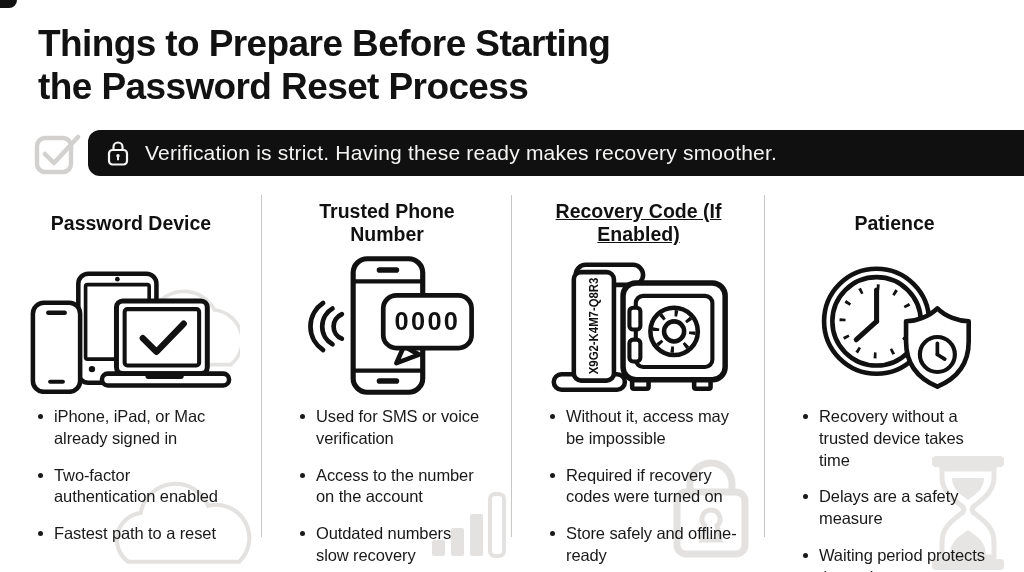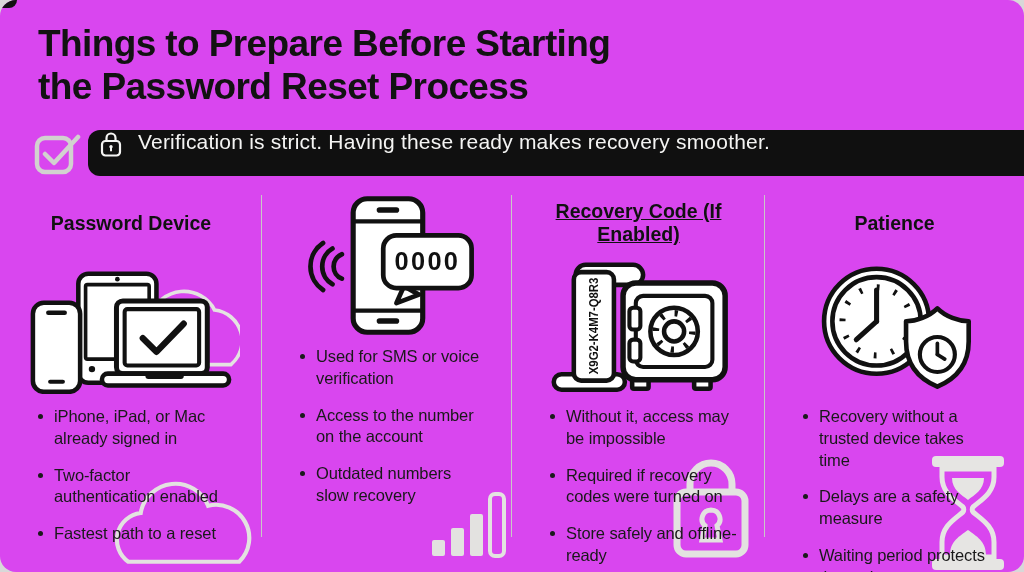--- a/index.html
+++ b/index.html
@@ -1,32 +1,31 @@
 <!DOCTYPE html>
 <html><head>
 <meta charset="utf-8">
 <style>
   html,body{margin:0;padding:0;background:#d8d8d8;}
   .stage{
     position:relative;width:1024px;height:572px;overflow:hidden;
-    background:#d946ef;color:#161616;
+    background:#ffffff;color:#161616;
     font-family:"Liberation Sans",sans-serif;
-    border-radius:16px;
   }
   .corner-mark{position:absolute;left:0;top:0;width:17px;height:8px;background:#121212;border-radius:0 0 10px 0;}
   .title{
     position:absolute;left:38px;top:22px;margin:0;
     font-size:37px;font-weight:800;line-height:1.17;letter-spacing:-0.6px;color:#121212;
   }
   .banner-row{position:absolute;left:0;top:127px;right:0;height:50px;}
   .check-icon{position:absolute;left:33px;top:1px;}
   .banner{
     position:absolute;left:88px;top:3px;right:0;height:46px;
     background:#101010;border-radius:12px 0 0 12px;
-    display:flex;align-items:flex-start;gap:15px;padding-left:11px;box-sizing:border-box;
+    display:flex;align-items:center;gap:15px;padding-left:18px;box-sizing:border-box;
   }
   .banner-text{color:#f4f4f3;font-size:21px;font-weight:500;letter-spacing:0.2px;}
   .columns{position:absolute;left:0;top:190px;right:0;bottom:0;display:grid;grid-template-columns:262px 250px 253px 259px;}
   .divider{position:absolute;width:1px;top:195px;height:342px;background:#c9c8c6;}
   .d1{left:261px}.d2{left:511px}.d3{left:764px}
   .column{position:relative;display:flex;flex-direction:column;align-items:center;}
   .col-header{
     margin:0;height:60px;display:flex;align-items:center;justify-content:center;text-align:center;
     font-size:19.5px;font-weight:700;line-height:1.18;color:#111;padding-top:6px;box-sizing:border-box;
   }
@@ -113,20 +112,21 @@
             <span class="dot"></span>
             <span class="bt">Fastest path to a reset</span>
           </li>
       </ul>
       <svg class="watermark wm-cloud" width="162" height="112" viewBox="0 0 150 108">
         <path d="M28 102 A26 26 0 0 1 40 55 A34 34 0 0 1 105 48 A32 32 0 0 1 135 102 Z" fill="none" stroke="#e3e2e0" stroke-width="4"></path>
       </svg>
     </section>
 
     <section class="column col-2">
+      <h2 class="col-header">Trusted Phone Number</h2>
       <div class="icon-wrap">
         <svg width="188" height="143" viewBox="0 0 200 152">
           <rect x="64" y="5" width="74" height="142" rx="15" fill="#fff" stroke="#111" stroke-width="5.5"></rect>
           <line x1="64" y1="29" x2="138" y2="29" stroke="#111" stroke-width="4.5"></line>
           <line x1="64" y1="124" x2="138" y2="124" stroke="#111" stroke-width="4.5"></line>
           <line x1="92" y1="17" x2="110" y2="17" stroke="#111" stroke-width="6" stroke-linecap="round"></line>
           <line x1="92" y1="135" x2="110" y2="135" stroke="#111" stroke-width="6" stroke-linecap="round"></line>
           <path d="M52 64 A14 14 0 0 0 52 90" fill="none" stroke="#111" stroke-width="5" stroke-linecap="round"></path>
           <path d="M42 58 A22 22 0 0 0 42 96" fill="none" stroke="#111" stroke-width="5" stroke-linecap="round"></path>
           <path d="M32 52 A30 30 0 0 0 32 102" fill="none" stroke="#111" stroke-width="5" stroke-linecap="round"></path>

